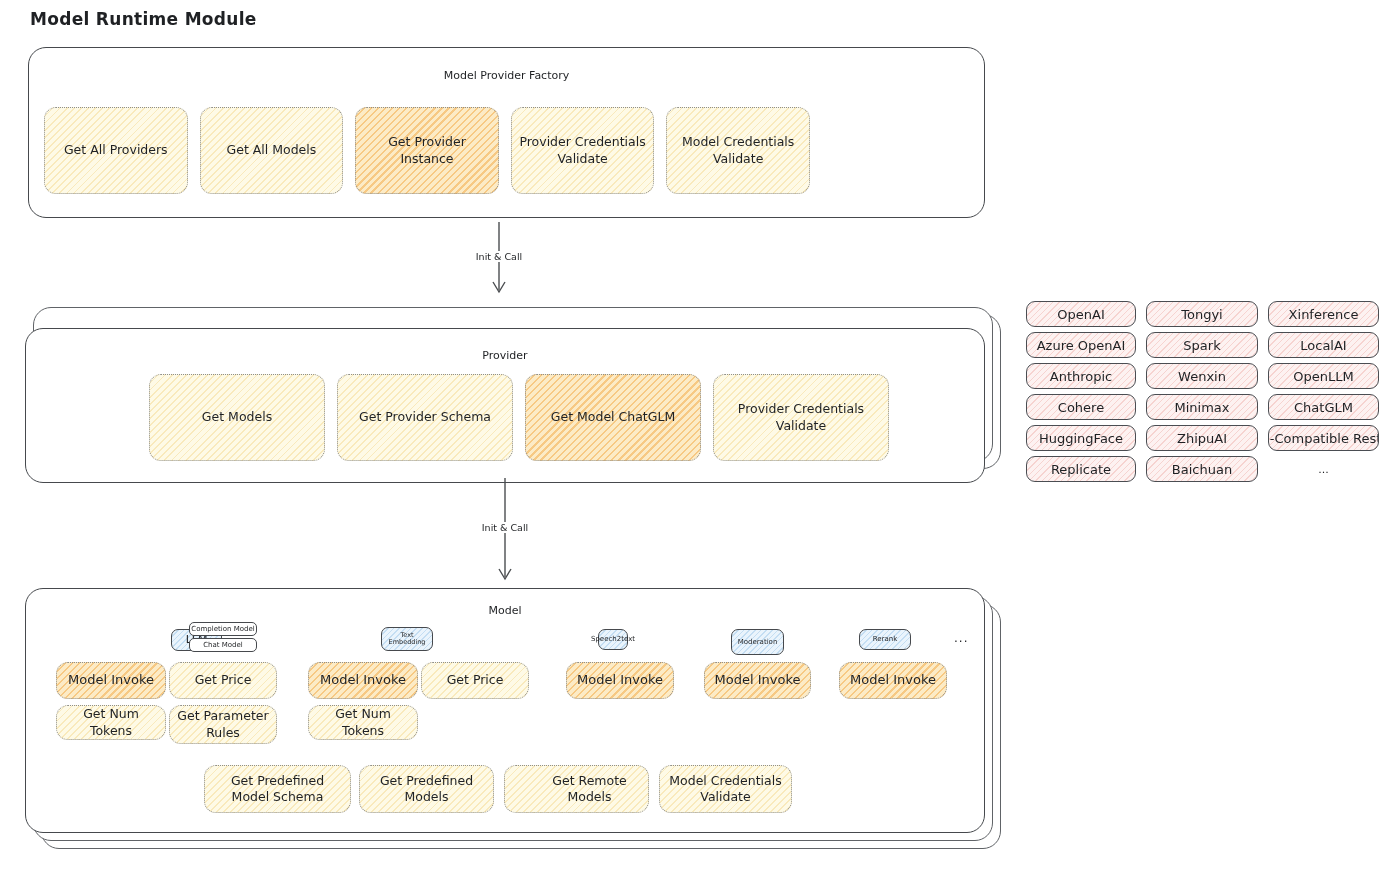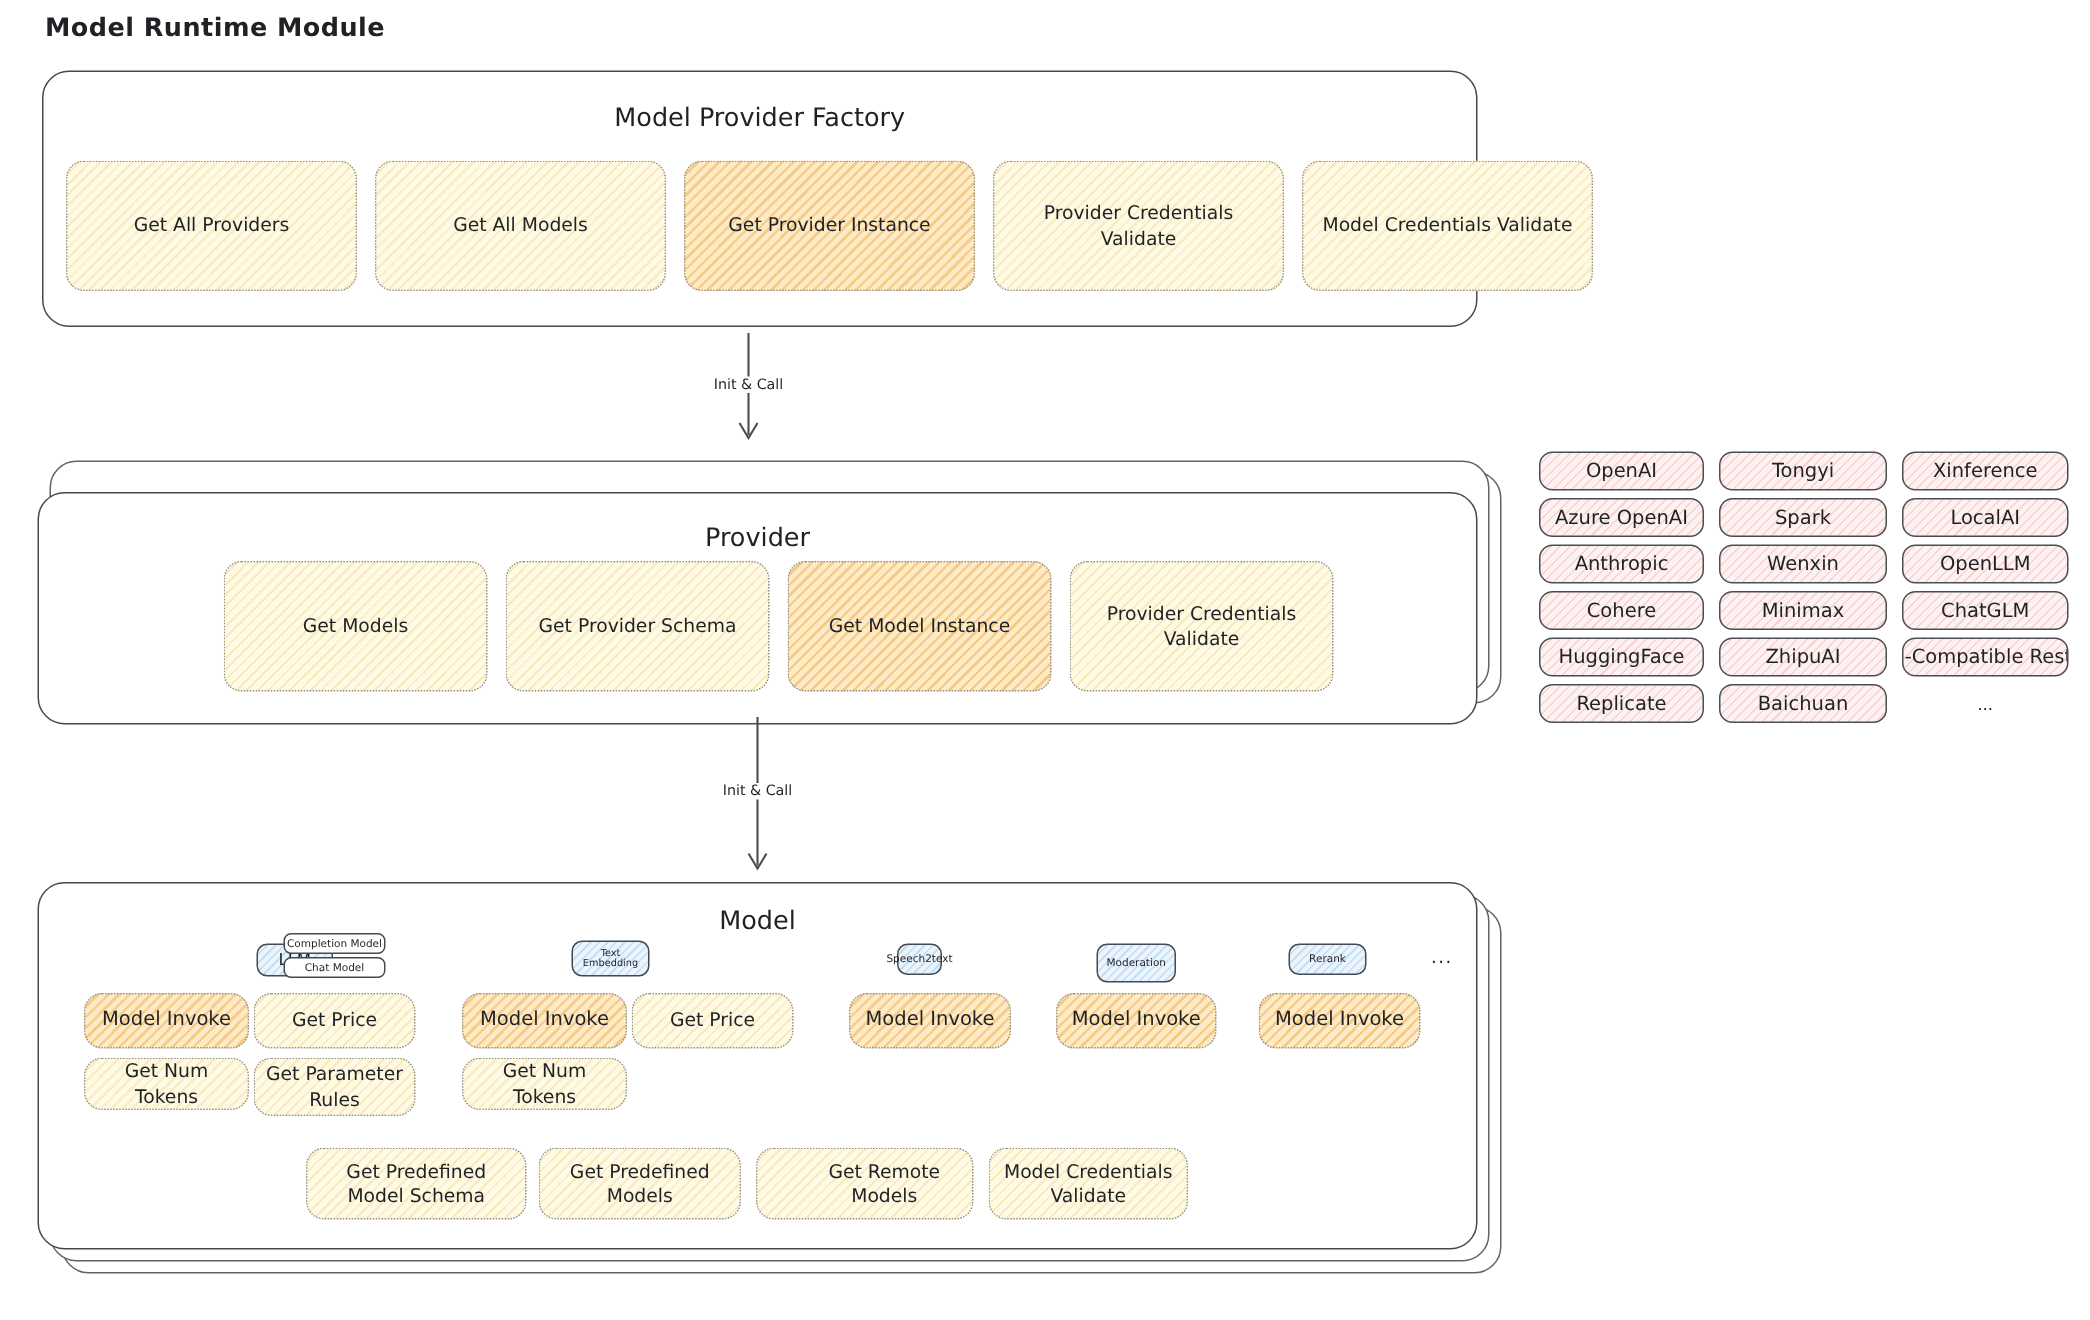--- a/index.html
+++ b/index.html
@@ -3,21 +3,21 @@
 <meta charset="utf-8">
 <style>
   html,body { margin:0; padding:0; background:#ffffff; }
   body { font-family:"DejaVu Sans", sans-serif; color:#1f2124; }
   .canvas { position:relative; width:1393px; height:880px; background:#fff; overflow:hidden; }
 
   .main-title { position:absolute; left:30px; top:9px; font-size:17px; font-weight:bold; letter-spacing:.3px; }
 
   .bigbox { position:absolute; background:#fff; border:1.5px solid #46494d; border-radius:18px; box-sizing:border-box; }
   .stack  { position:absolute; background:#fff; border:1.4px solid #606367; border-radius:18px; box-sizing:border-box; }
-  .sec-title { position:absolute; left:0; right:0; text-align:center; font-size:17px; }
+  .sec-title { position:absolute; left:0; right:0; text-align:center; font-size:11px; }
 
   .ybox { display:flex; align-items:center; justify-content:center; text-align:center;
           border:1.4px dotted #8f8f8b; border-radius:12px; font-size:12.5px; line-height:1.3;
           padding:2px 6px; box-sizing:border-box;
           background-color:#fefae6;
           background-image:repeating-linear-gradient(135deg, rgba(240,199,102,0.33) 0px, rgba(240,199,102,0.33) 1.3px, transparent 1.3px, transparent 5px); }
   .ybox.hl { background-color:#fcebc6;
           background-image:repeating-linear-gradient(135deg, rgba(241,167,64,0.5) 0px, rgba(241,167,64,0.5) 1.6px, transparent 1.6px, transparent 5px); }
   .abs { position:absolute; }
 
@@ -46,21 +46,21 @@
 </style>
 </head>
 <body>
 
 <div class="canvas">
 
   <div class="main-title">Model Runtime Module</div>
 
   <div class="bigbox" style="left:28px; top:47px; width:957px; height:171px;">
     <div class="sec-title" style="top:21px;">Model Provider Factory</div>
-    <div class="hrow" style="left:15px; top:59px; width:1018px;">
+    <div class="hrow" style="left:15px; top:59px; width:766px;">
       <div class="ybox">Get All Providers</div>
       <div class="ybox">Get All Models</div>
       <div class="ybox hl">Get Provider Instance</div>
       <div class="ybox">Provider Credentials Validate</div>
       <div class="ybox">Model Credentials Validate</div>
     </div>
   </div>
 
   <svg class="arrow-svg" style="left:489px; top:222px;" width="20" height="73">
     <line x1="10" y1="0" x2="10" y2="68" stroke="#4a4d50" stroke-width="1.4"></line>
@@ -68,21 +68,21 @@
   </svg>
   <div class="arrow-label" style="left:499px; top:251px;">Init &amp; Call</div>
 
   <div class="stack" style="left:41px; top:314px; width:960px; height:155px;"></div>
   <div class="stack" style="left:33px; top:307px; width:960px; height:155px;"></div>
   <div class="bigbox" style="left:25px; top:300px; width:960px; height:155px;margin-top:28px;">
     <div class="sec-title" style="top:20px;">Provider</div>
     <div class="hrow" style="left:108px; top:45px; width:740px;padding-left:15px;">
       <div class="ybox">Get Models</div>
       <div class="ybox">Get Provider Schema</div>
-      <div class="ybox hl">Get Model Instance</div>
+      <div class="ybox hl">Get Model ChatGLM</div>
       <div class="ybox">Provider Credentials Validate</div>
     </div>
   </div>
 
   <div class="pink-grid">
     <div class="pink">OpenAI</div>
     <div class="pink">Tongyi</div>
     <div class="pink">Xinference</div>
     <div class="pink">Azure OpenAI</div>
     <div class="pink">Spark</div>

